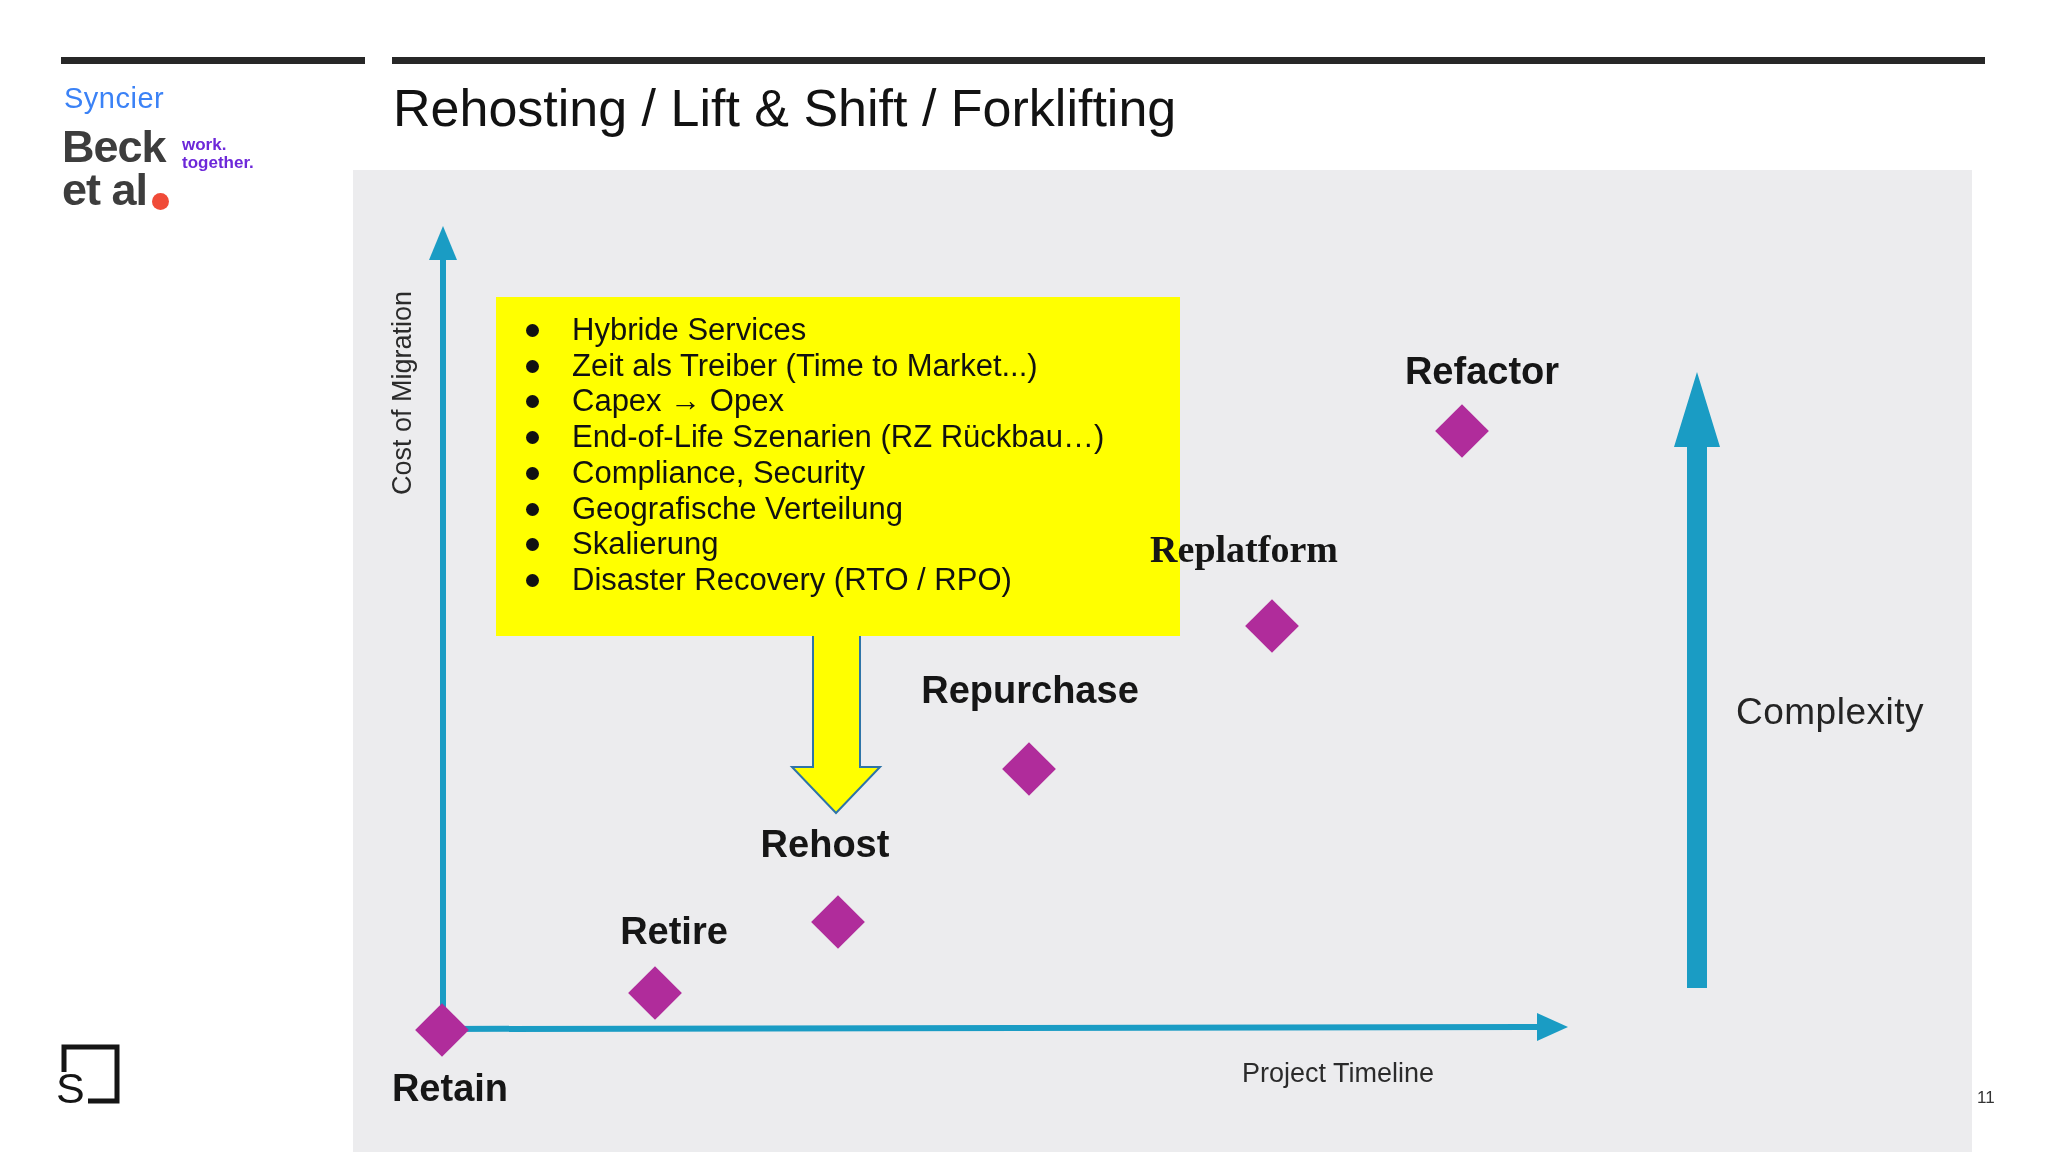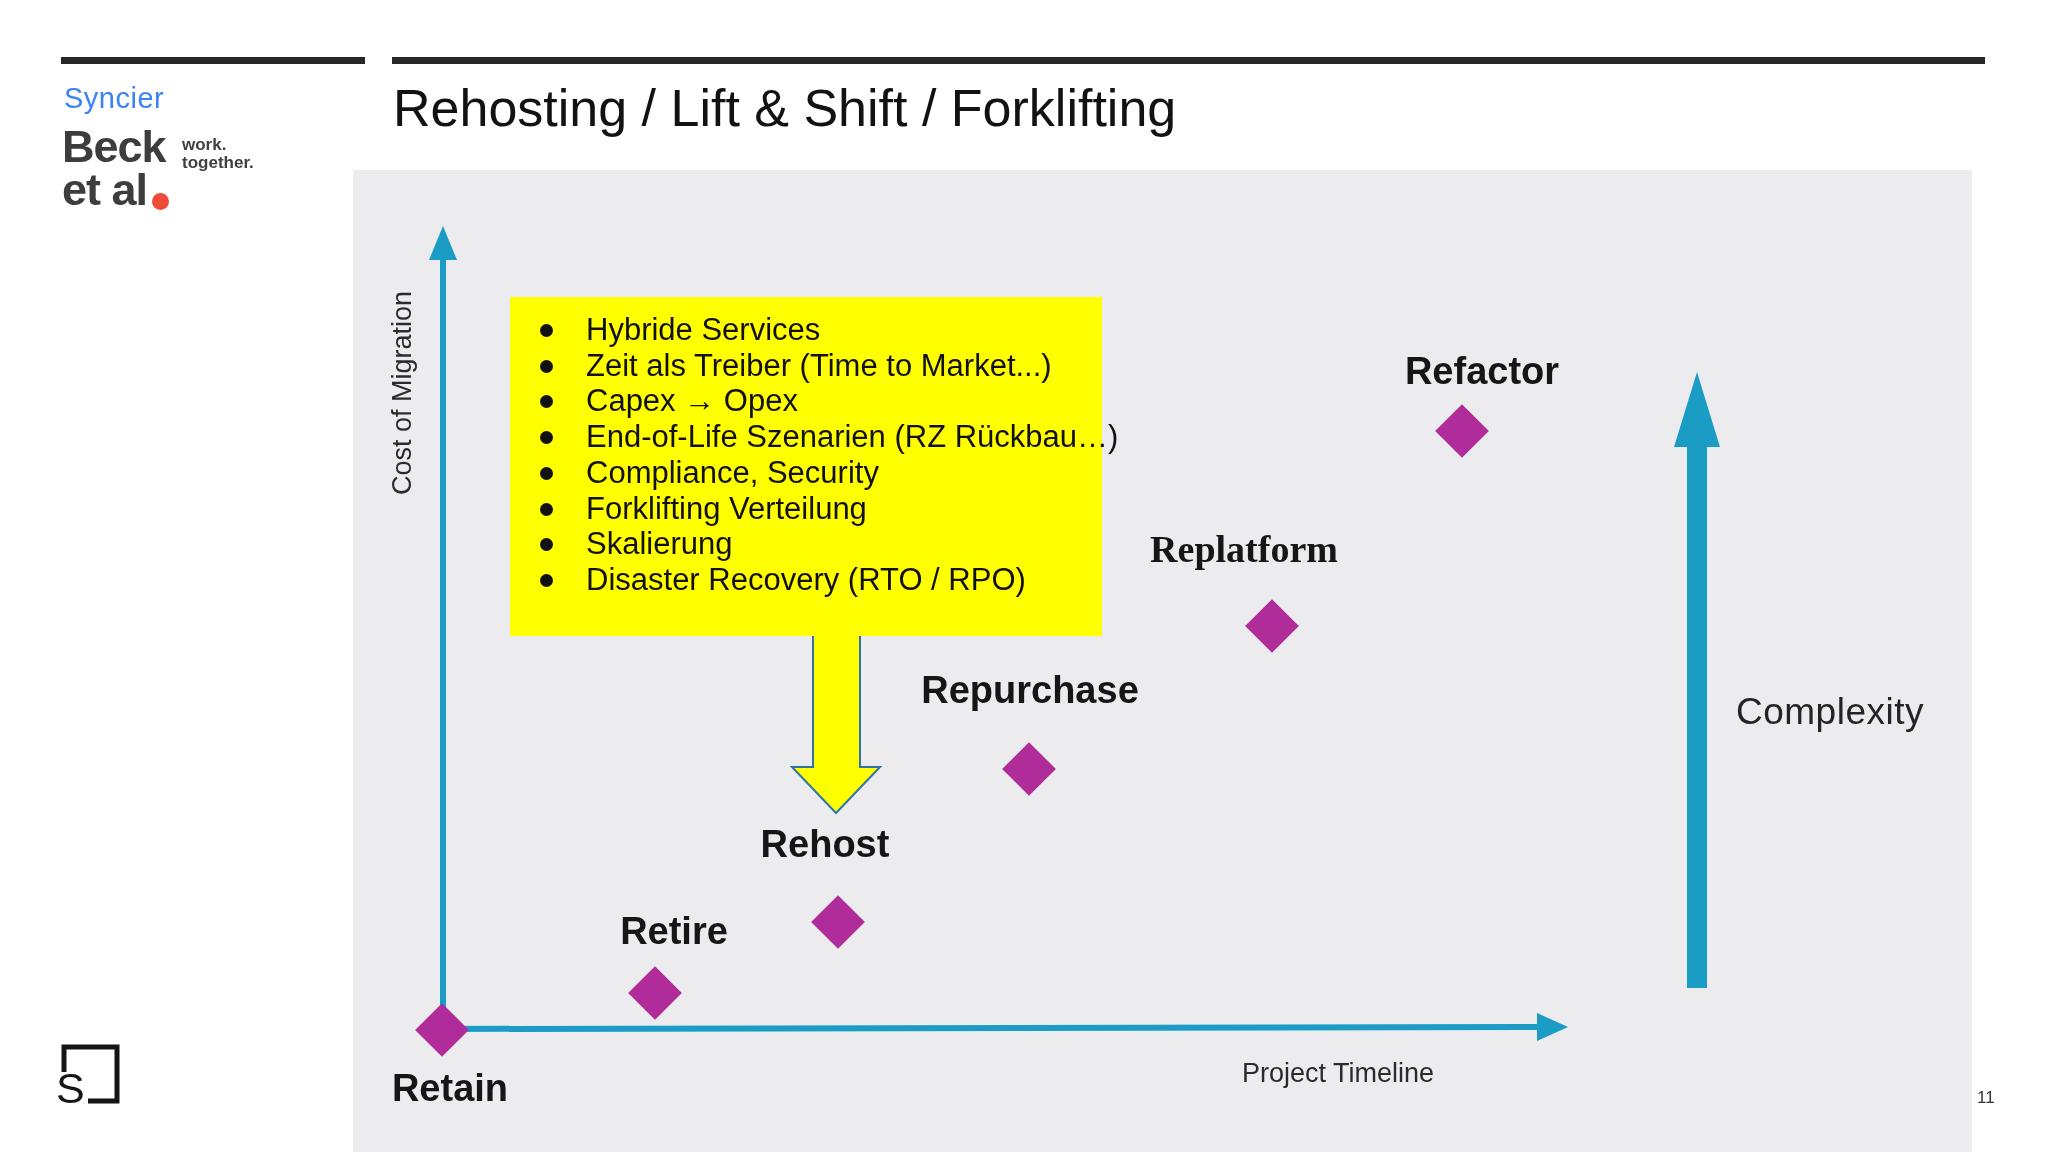--- a/index.html
+++ b/index.html
@@ -11,29 +11,29 @@
   .rule{position:absolute;top:57px;height:7px;background:#272727;}
   .rule-left{left:61px;width:304px;}
   .rule-right{left:392px;width:1593px;}
   .brand{position:absolute;left:64px;top:82px;font-size:29px;letter-spacing:.5px;color:#3b82f6;}
   .slide-title{position:absolute;left:393px;top:80px;font-size:52px;line-height:56px;color:#121212;white-space:nowrap;}
   
   .beck{position:absolute;left:62px;top:124px;line-height:1;}
   .beck .l1,.beck .l2{font-weight:800;font-size:45px;color:#3d3d3d;letter-spacing:-1px;}
   .beck .l2{margin-top:-2px;display:flex;align-items:flex-end;}
   .beck-dot{display:inline-block;width:17px;height:17px;border-radius:50%;background:#f04b38;margin-left:5px;margin-bottom:2px;}
-  .tagline{position:absolute;left:182px;top:136px;font-size:17px;font-weight:700;color:#404040;line-height:18px;}
+  .tagline{position:absolute;left:182px;top:136px;font-size:17px;font-weight:700;color:#6d28d9;line-height:18px;}
   
   .panel{position:absolute;left:353px;top:170px;width:1619px;height:982px;background:#ececee;}
   .axes{position:absolute;left:0;top:0;width:1619px;height:982px;}
   .axis-label{position:absolute;font-size:27px;color:#2b2b2b;white-space:nowrap;transform:translate(-50%,-50%);}
   .y-axis-label{transform:translate(-50%,-50%) rotate(-90deg);}
   .complexity-label{position:absolute;font-size:37px;color:#242424;white-space:nowrap;transform:translate(-50%,-50%);letter-spacing:.5px;}
   
-  .callout{position:absolute;left:157px;top:127px;width:592px;height:339px;background:#ffff00;box-sizing:border-box;padding:15px 0 0 26px;}
+  .callout{position:absolute;left:143px;top:127px;width:684px;height:339px;background:#ffff00;box-sizing:border-box;padding:15px 0 0 26px;}
   .callout ul{margin:0;padding:0;list-style:none;}
   .callout li{position:relative;font-size:31px;line-height:35.7px;color:#111;padding-left:50px;white-space:nowrap;}
   .callout li::before{content:"";position:absolute;left:4px;top:12px;width:13px;height:13px;border-radius:50%;background:#111;}
   
   .diamond{position:absolute;width:38px;height:38px;background:#b02c9b;transform:translate(-50%,-50%) rotate(45deg);}
   .pt-label{position:absolute;font-size:38px;font-weight:700;color:#161616;white-space:nowrap;transform:translate(-50%,-50%);}
   
   .page-num{position:absolute;left:1977px;top:1088px;font-size:17px;color:#333;}
   .s-mark{position:absolute;left:52px;top:1042px;}
 </style>
@@ -85,21 +85,21 @@
   <div class="axis-label" style="left:985px;top:903px;">Project Timeline</div>
   <div class="complexity-label" style="left:1477px;top:542px;">Complexity</div>
 
   <div class="callout">
     <ul>
       <li>Hybride Services</li>
       <li>Zeit als Treiber (Time to Market...)</li>
       <li>Capex → Opex</li>
       <li>End-of-Life Szenarien (RZ Rückbau…)</li>
       <li>Compliance, Security</li>
-      <li>Forklifting Verteilung</li>
+      <li>Geografische Verteilung</li>
       <li>Skalierung</li>
       <li>Disaster Recovery (RTO / RPO)</li>
     </ul>
   </div>
 
   <div class="diamond" style="left:89px;top:860px;"></div>
   <div class="pt-label" style="left:97px;top:918px;">Retain</div>
 
   <div class="diamond" style="left:302px;top:823px;"></div>
   <div class="pt-label" style="left:277px;top:761px;margin-left:44px;">Retire</div>

